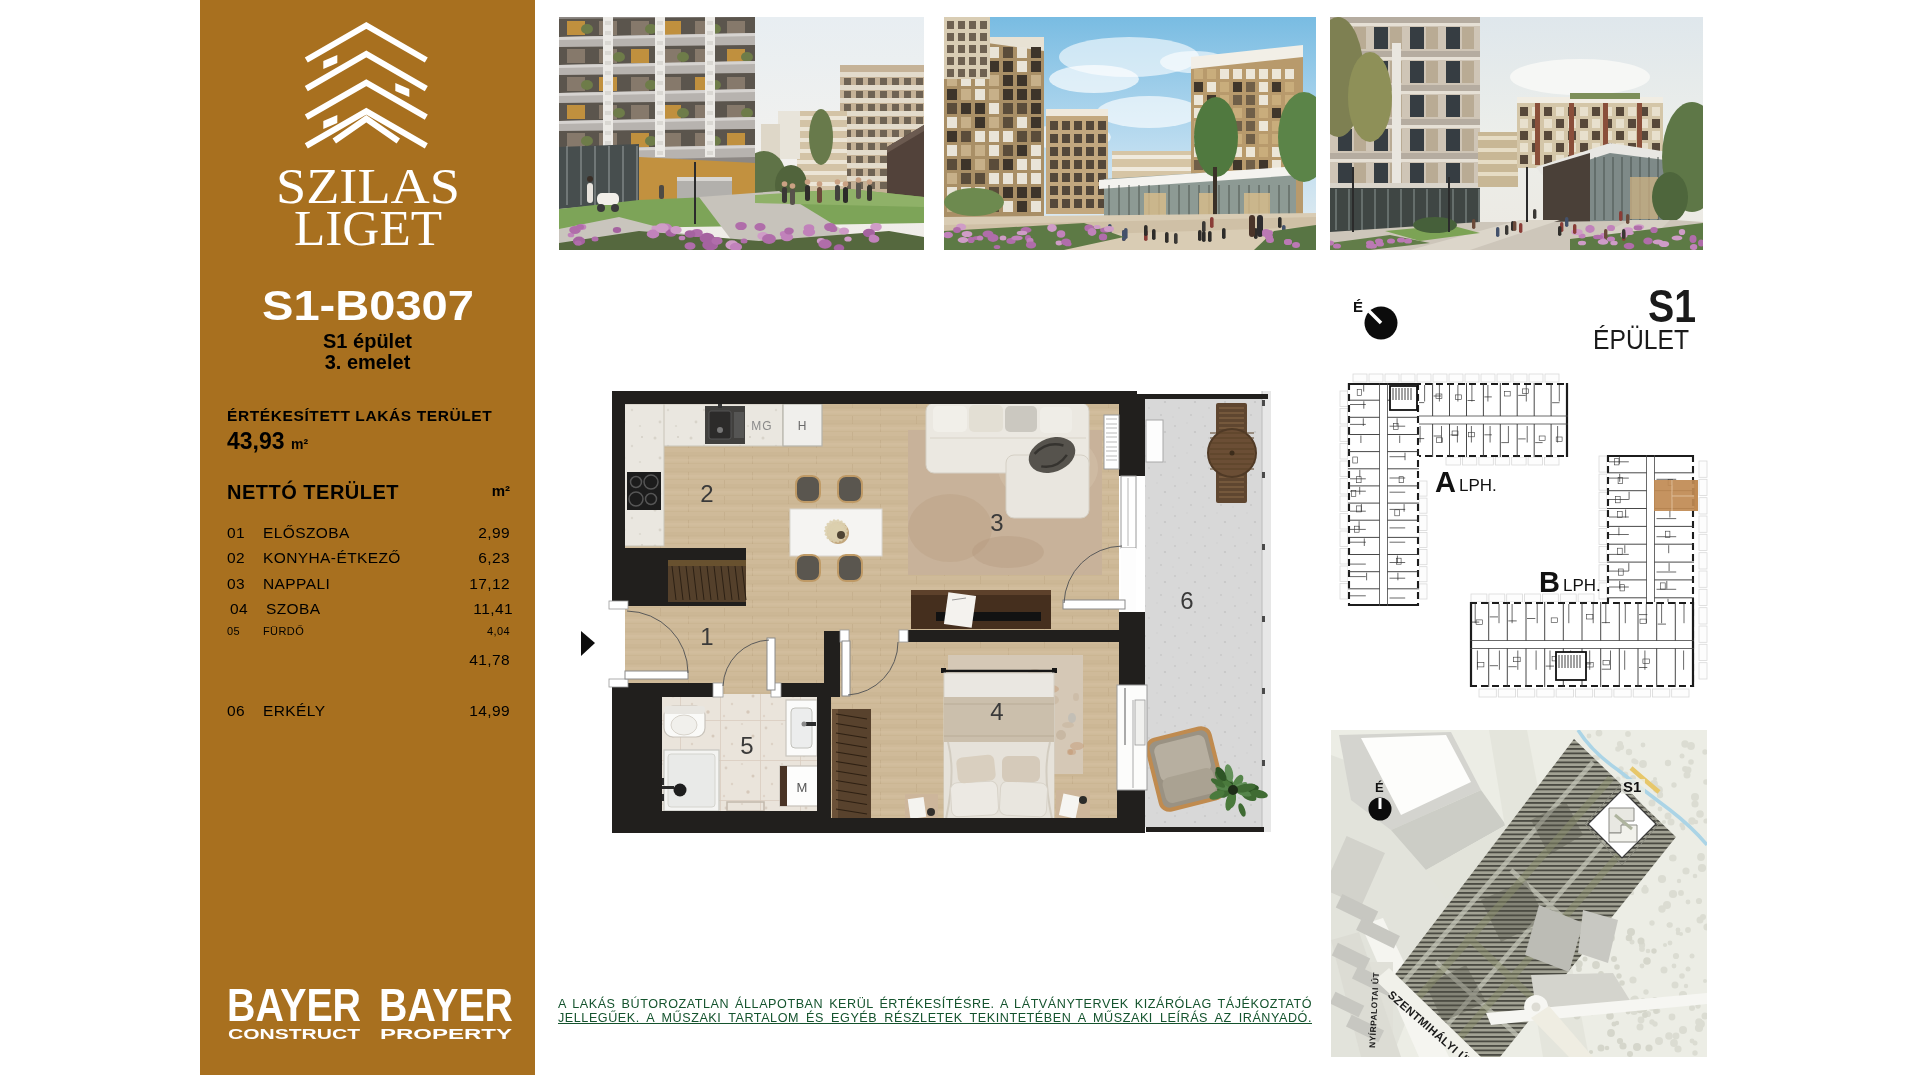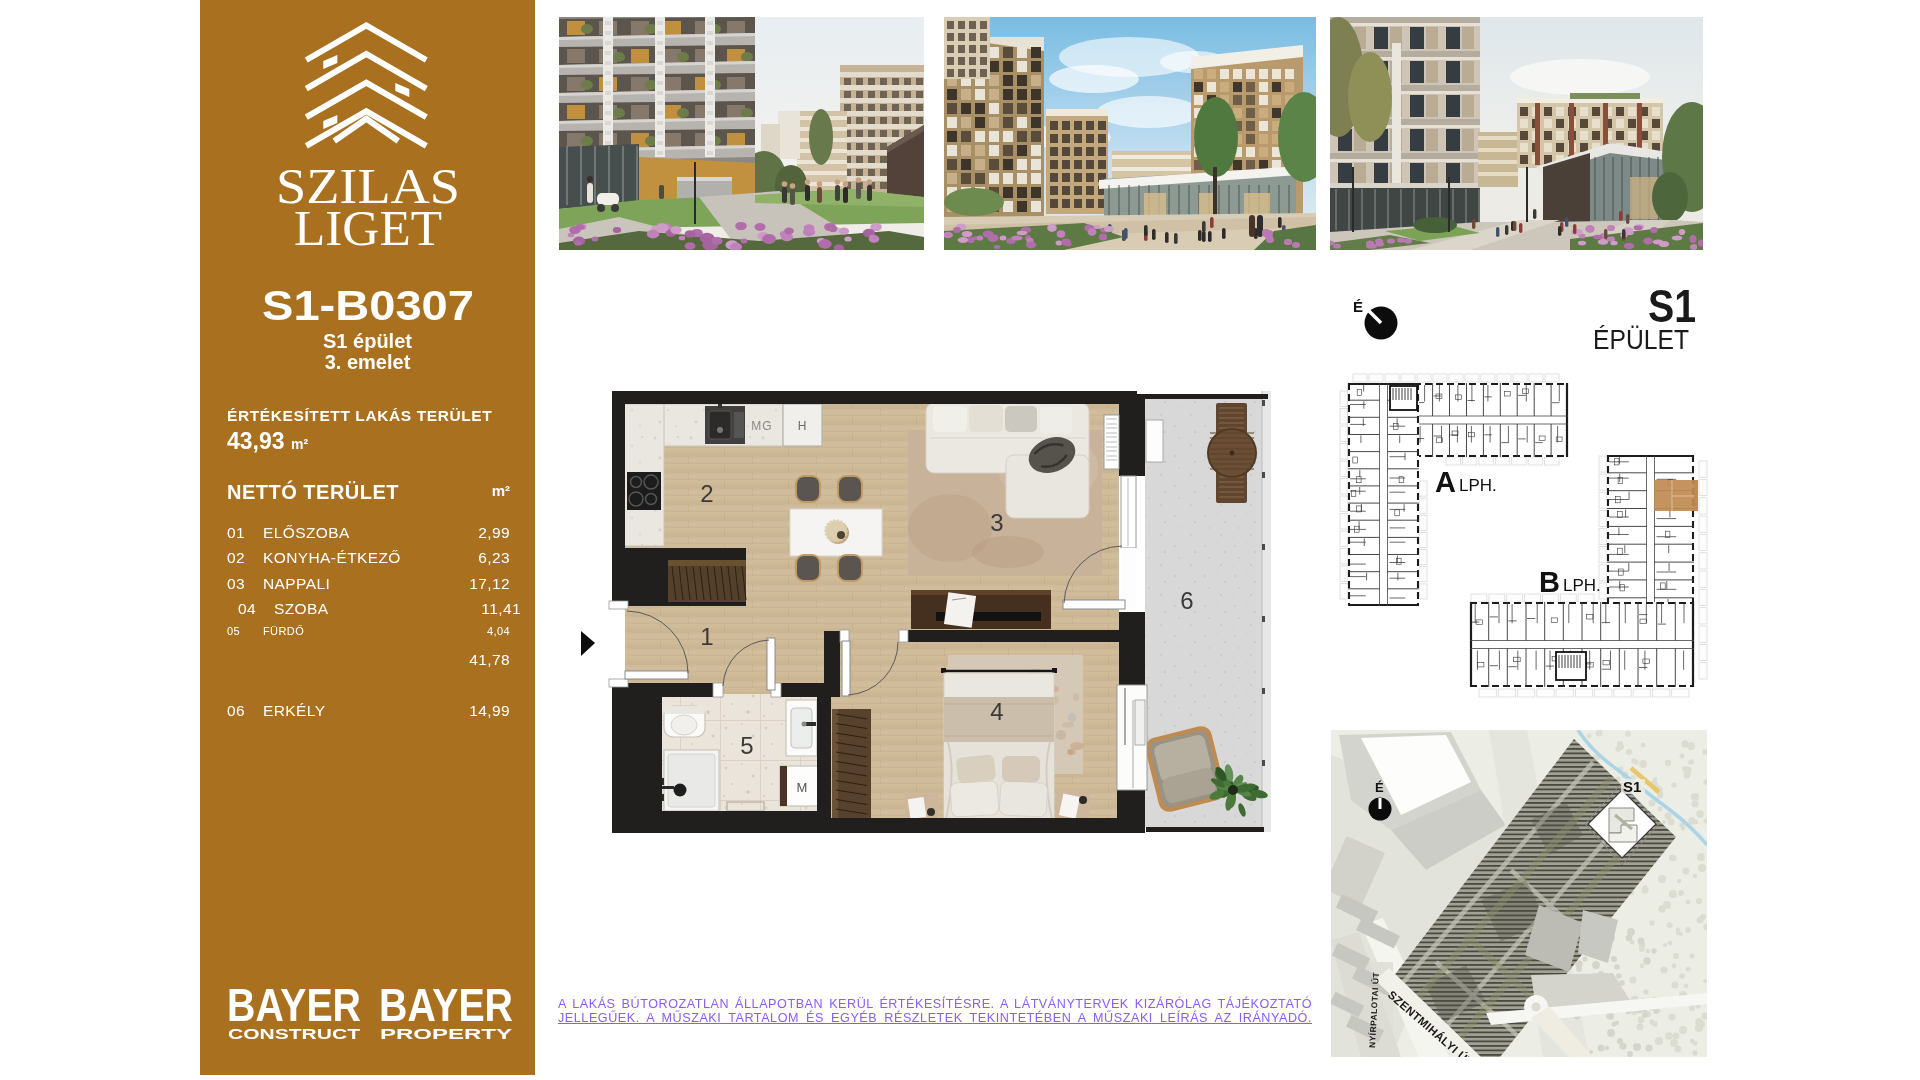--- a/index.html
+++ b/index.html
@@ -1,18 +1,18 @@
 <!DOCTYPE html>
 <html><head><meta charset="utf-8">
 <style>
   html,body{margin:0;padding:0;}
   body{width:1920px;height:1080px;position:relative;background:#fff;overflow:hidden;
        font-family:"Liberation Sans",sans-serif;}
   .abs{position:absolute;}
-  #sidebar{left:200px;top:0;width:335px;height:1075px;background:#a8701f;color:#ffffff;}
+  #sidebar{left:200px;top:0;width:335px;height:1075px;background:#a8701f;color:#000000;}
 </style></head>
 <body>
 <div id="sidebar" class="abs">
 <svg class="abs" style="left:0;top:0" width="335" height="170" viewBox="0 0 335 170">
       <g stroke="#fff" stroke-width="6" fill="none" stroke-linecap="butt" stroke-linejoin="miter">
         <path d="M106.3,60.0 L166.3,25.4 L226.3,60.0"></path>
         <path d="M106.3,88.6 L166.3,54.0 L226.3,88.6"></path>
         <path d="M106.3,117.2 L166.3,82.6 L226.3,117.2"></path>
         <path d="M106.3,145.8 L166.3,111.2 L226.3,145.8"></path>
         <path d="M134.3,141.0 L166.3,118.7 L198.3,141.0"></path>
@@ -34,21 +34,21 @@
      font-weight:bold;font-size:20px;line-height:21px;">S1 épület<br>3. emelet</div>
 <div class="abs" style="left:27px;top:407px;font-weight:bold;font-size:15.5px;letter-spacing:0.6px;">
      ÉRTÉKESÍTETT LAKÁS TERÜLET</div>
 <div class="abs" style="left:27px;top:428px;font-weight:bold;font-size:23px;">
      43,93 <span style="font-size:14px;">m²</span></div>
 <div class="abs" style="left:27px;top:481px;font-weight:bold;font-size:20px;letter-spacing:0.5px;">NETTÓ TERÜLET</div>
 <div class="abs" style="left:27px;top:482px;width:283px;text-align:right;font-weight:bold;font-size:15px;">m²</div>
 <div class="abs" style="left:27px;top:524px;width:283px;font-size:15.5px;letter-spacing:0.4px;"><span style="display:inline-block;width:36px;">01</span>ELŐSZOBA<span style="position:absolute;right:0;">2,99</span></div>
 <div class="abs" style="left:27px;top:549px;width:283px;font-size:15.5px;letter-spacing:0.4px;"><span style="display:inline-block;width:36px;">02</span>KONYHA-ÉTKEZŐ<span style="position:absolute;right:0;">6,23</span></div>
 <div class="abs" style="left:27px;top:575px;width:283px;font-size:15.5px;letter-spacing:0.4px;"><span style="display:inline-block;width:36px;">03</span>NAPPALI<span style="position:absolute;right:0;">17,12</span></div>
-<div class="abs" style="left:38px;top:600px;width:283px;font-size:15.5px;letter-spacing:0.4px;"><span style="display:inline-block;width:36px;">04</span>SZOBA<span style="position:absolute;right:0;">11,41</span></div>
+<div class="abs" style="left:30px;top:600px;width:283px;font-size:15.5px;letter-spacing:0.4px;"><span style="display:inline-block;width:36px;">04</span>SZOBA<span style="position:absolute;right:0;">11,41</span></div>
 <div class="abs" style="left:27px;top:625px;width:283px;font-size:11px;letter-spacing:0.4px;"><span style="display:inline-block;width:36px;">05</span>FÜRDŐ<span style="position:absolute;right:0;">4,04</span></div>
 <div class="abs" style="left:27px;top:651px;width:283px;font-size:15.5px;letter-spacing:0.4px;"><span style="display:inline-block;width:36px;"></span><span style="position:absolute;right:0;">41,78</span></div>
 <div class="abs" style="left:27px;top:702px;width:283px;font-size:15.5px;letter-spacing:0.4px;"><span style="display:inline-block;width:36px;">06</span>ERKÉLY<span style="position:absolute;right:0;">14,99</span></div>
 <svg class="abs" style="left:26px;top:984px" width="136" height="58" viewBox="0 0 136 58">
       <text x="68" y="37" text-anchor="middle" font-family="Liberation Sans" font-weight="bold" font-size="46" fill="#fff" textLength="134" lengthAdjust="spacingAndGlyphs">BAYER</text>
       <text x="68" y="55" text-anchor="middle" font-family="Liberation Sans" font-weight="bold" font-size="15" fill="#fff" textLength="132" lengthAdjust="spacingAndGlyphs">CONSTRUCT</text>
     </svg>
     <svg class="abs" style="left:178px;top:984px" width="136" height="58" viewBox="0 0 136 58">
       <text x="68" y="37" text-anchor="middle" font-family="Liberation Sans" font-weight="bold" font-size="46" fill="#fff" textLength="134" lengthAdjust="spacingAndGlyphs">BAYER</text>
       <text x="68" y="55" text-anchor="middle" font-family="Liberation Sans" font-weight="bold" font-size="15" fill="#fff" textLength="132" lengthAdjust="spacingAndGlyphs">PROPERTY</text>
@@ -1940,15 +1940,15 @@
       <text x="292" y="62" font-size="15" font-weight="bold" fill="#111">S1</text>
       <text x="44" y="62" font-size="13" font-weight="bold" fill="#111">É</text>
       <circle cx="49" cy="79" r="11.5" fill="#0c0c0c"></circle>
       <rect x="47.5" y="68" width="3" height="11" fill="#fff"></rect>
       <path d="M44,250 L58,238 L150,327 L126,327 Z" fill="#f1f1ea"></path>
       <text x="56" y="266" font-size="11.5" font-weight="bold" fill="#1a1a1a" transform="rotate(41 56 266)" letter-spacing="0.4">SZENTMIHÁLYI ÚT</text>
       <text x="44" y="318" font-size="8.4" font-weight="bold" fill="#1a1a1a" transform="rotate(-87 44 318)" letter-spacing="0.5">NYÍRPALOTAI ÚT</text>
     </g>
   </svg>
 <div class="abs" style="left:558px;top:997px;width:754px;font-size:12.6px;letter-spacing:0.55px;
-     word-spacing:1.5px;color:#8b5cf6;">
+     word-spacing:1.5px;color:#14532d;">
  <div style="text-align:justify;text-align-last:justify;white-space:nowrap;">A LAKÁS BÚTOROZATLAN ÁLLAPOTBAN KERÜL ÉRTÉKESÍTÉSRE. A LÁTVÁNYTERVEK KIZÁRÓLAG TÁJÉKOZTATÓ</div>
  <div style="text-align:justify;text-align-last:justify;white-space:nowrap;text-decoration:underline;">JELLEGŰEK. A MŰSZAKI TARTALOM ÉS EGYÉB RÉSZLETEK TEKINTETÉBEN A MŰSZAKI LEÍRÁS AZ IRÁNYADÓ.</div>
 </div>
 </body></html>

